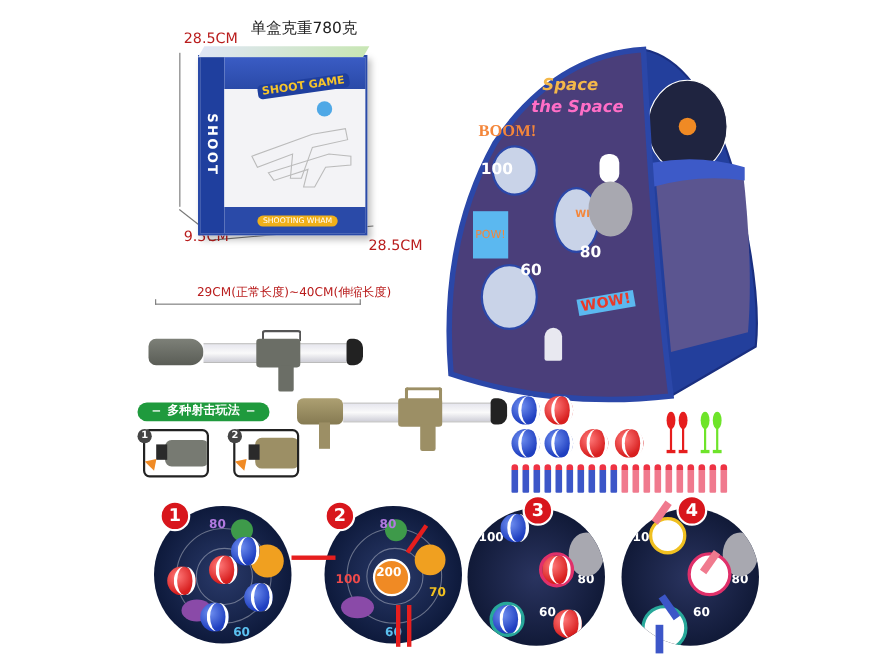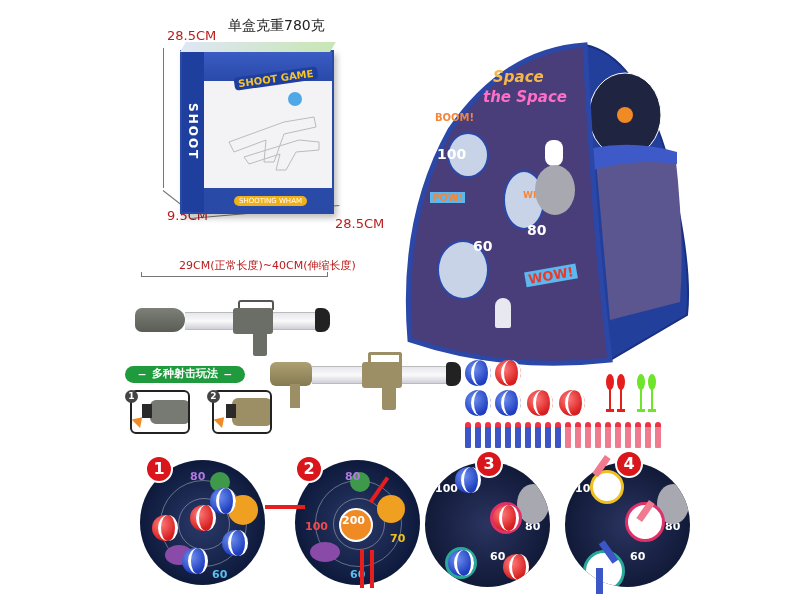--- a/index.html
+++ b/index.html
@@ -120,22 +120,22 @@
     <path d="M190 5 Q110 10 55 90 Q5 180 15 300 Q110 332 215 320 Q200 200 190 5 Z" fill="#4a3e7a" stroke="#2b47a8" stroke-width="5"></path>
   </svg>
   <div class="abs" style="left:98px;top:28px;font-size:15px;font-weight:bold;color:#f4b84a;font-style:italic;">Space</div>
   <div class="abs" style="left:88px;top:48px;font-size:15px;font-weight:bold;color:#ff6ec7;font-style:italic;">the Space</div>
   <div class="abs" style="left:52px;top:92px;width:38px;height:42px;border-radius:50%;background:#c9d3e8;border:2px solid #2b47a8;"></div>
   <div class="abs" style="left:108px;top:130px;width:38px;height:56px;border-radius:50%;background:#c9d3e8;border:2px solid #2b47a8;"></div>
   <div class="abs" style="left:42px;top:200px;width:48px;height:56px;border-radius:50%;background:#c9d3e8;border:2px solid #2b47a8;"></div>
   <div class="abs score" style="left:42px;top:106px;font-size:14px;">100</div>
   <div class="abs score" style="left:132px;top:182px;font-size:14px;">80</div>
   <div class="abs score" style="left:78px;top:198px;font-size:14px;">60</div>
-  <div class="abs" style="left:40px;top:72px;font-size:10px;font-weight:bold;color:#f4863a;">BOOM!</div>
-  <div class="abs" style="left:35px;top:152px;font-size:10px;font-weight:bold;color:#f4863a;background:#5bb8f0;padding:0 2px;">POW!</div>
+  <div class="abs" style="left:40px;top:72px;font-size:15px;font-weight:bold;color:#f4863a;font-family:Liberation Serif, serif;">BOOM!</div>
+  <div class="abs" style="left:35px;top:152px;font-size:10px;font-weight:normal;color:#f4863a;background:#5bb8f0;padding:16px 2px;">POW!</div>
   <div class="abs" style="left:128px;top:150px;font-size:9px;font-weight:bold;color:#f4863a;">WHAM!</div>
   <div class="abs" style="left:130px;top:228px;font-size:13px;font-weight:bold;color:#e83a2a;background:#5bb8f0;padding:0 3px;transform:rotate(-10deg);">WOW!</div>
   <div class="abs" style="left:150px;top:100px;width:18px;height:26px;background:#fff;border-radius:8px;"></div>
   <div class="abs" style="left:140px;top:125px;width:40px;height:50px;border-radius:50%;background:#a8a8b0;"></div>
   <div class="abs" style="left:100px;top:258px;width:16px;height:30px;background:#e8e8f0;border-radius:8px 8px 2px 2px;"></div>
 </div>
 
 <div class="abs" style="left:465px;top:360px;width:220px;height:90px;">
   <div class="abs sball blue" style="left:0;top:0;"></div>
   <div class="abs sball red" style="left:30px;top:0;"></div>

